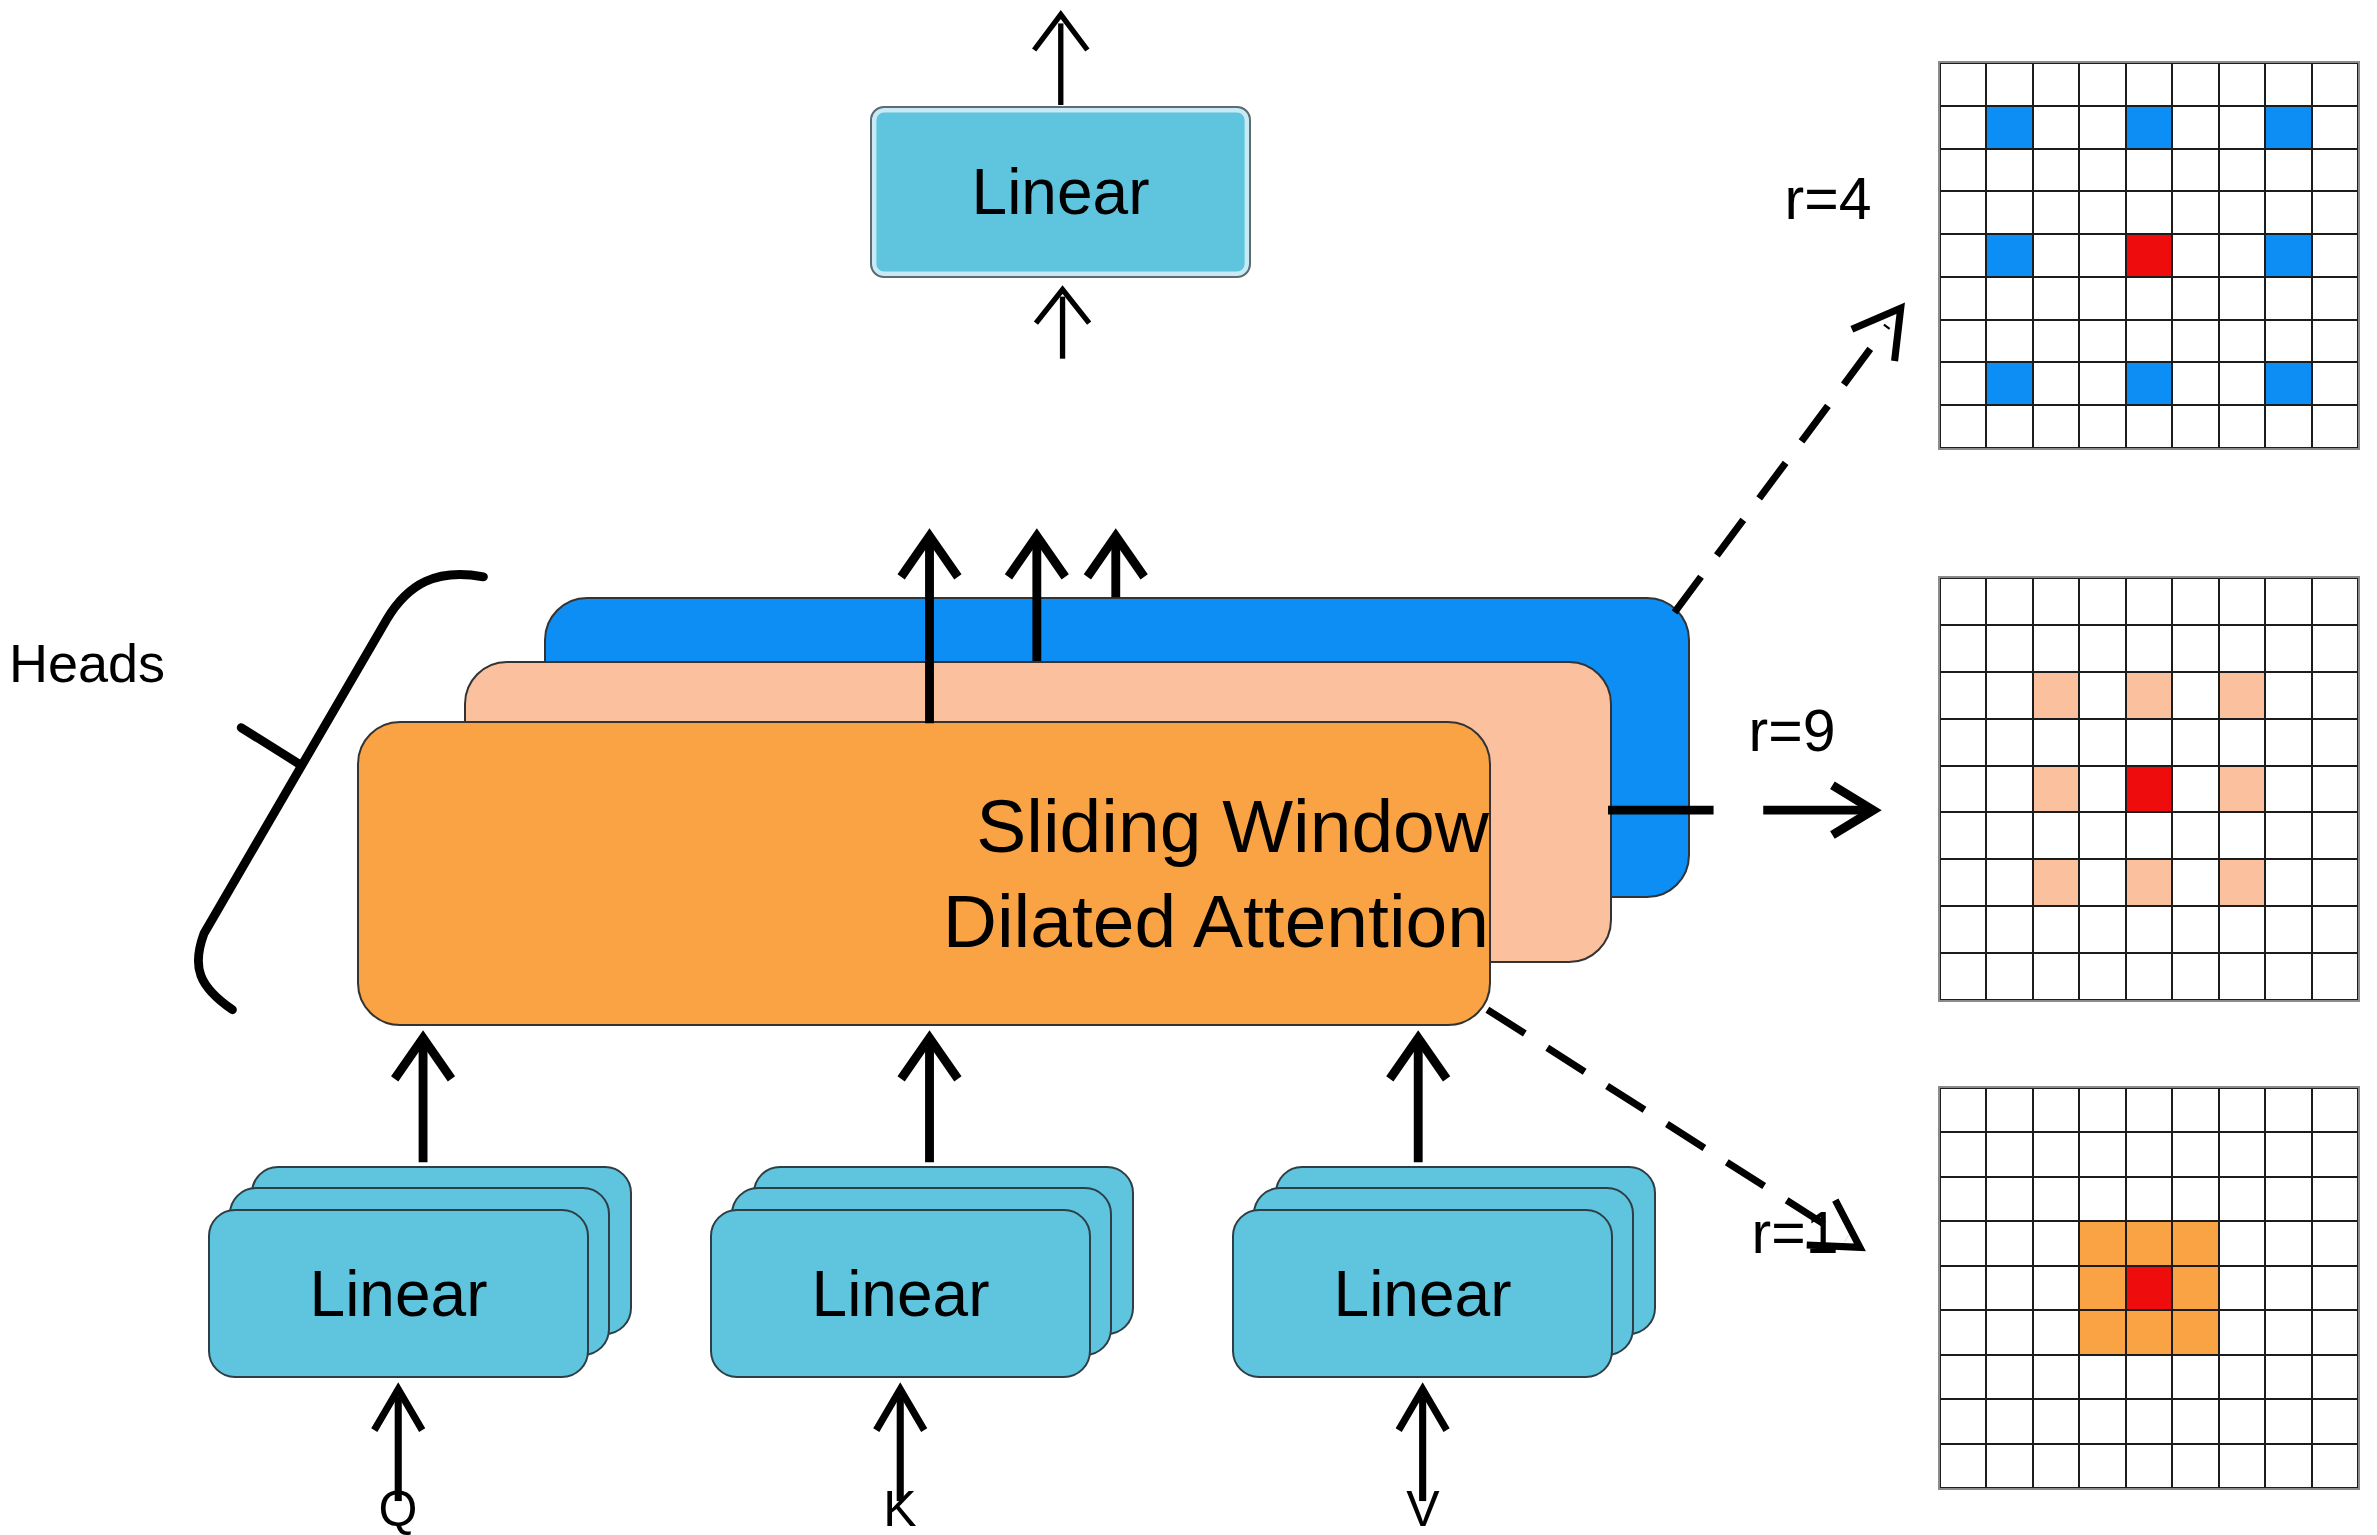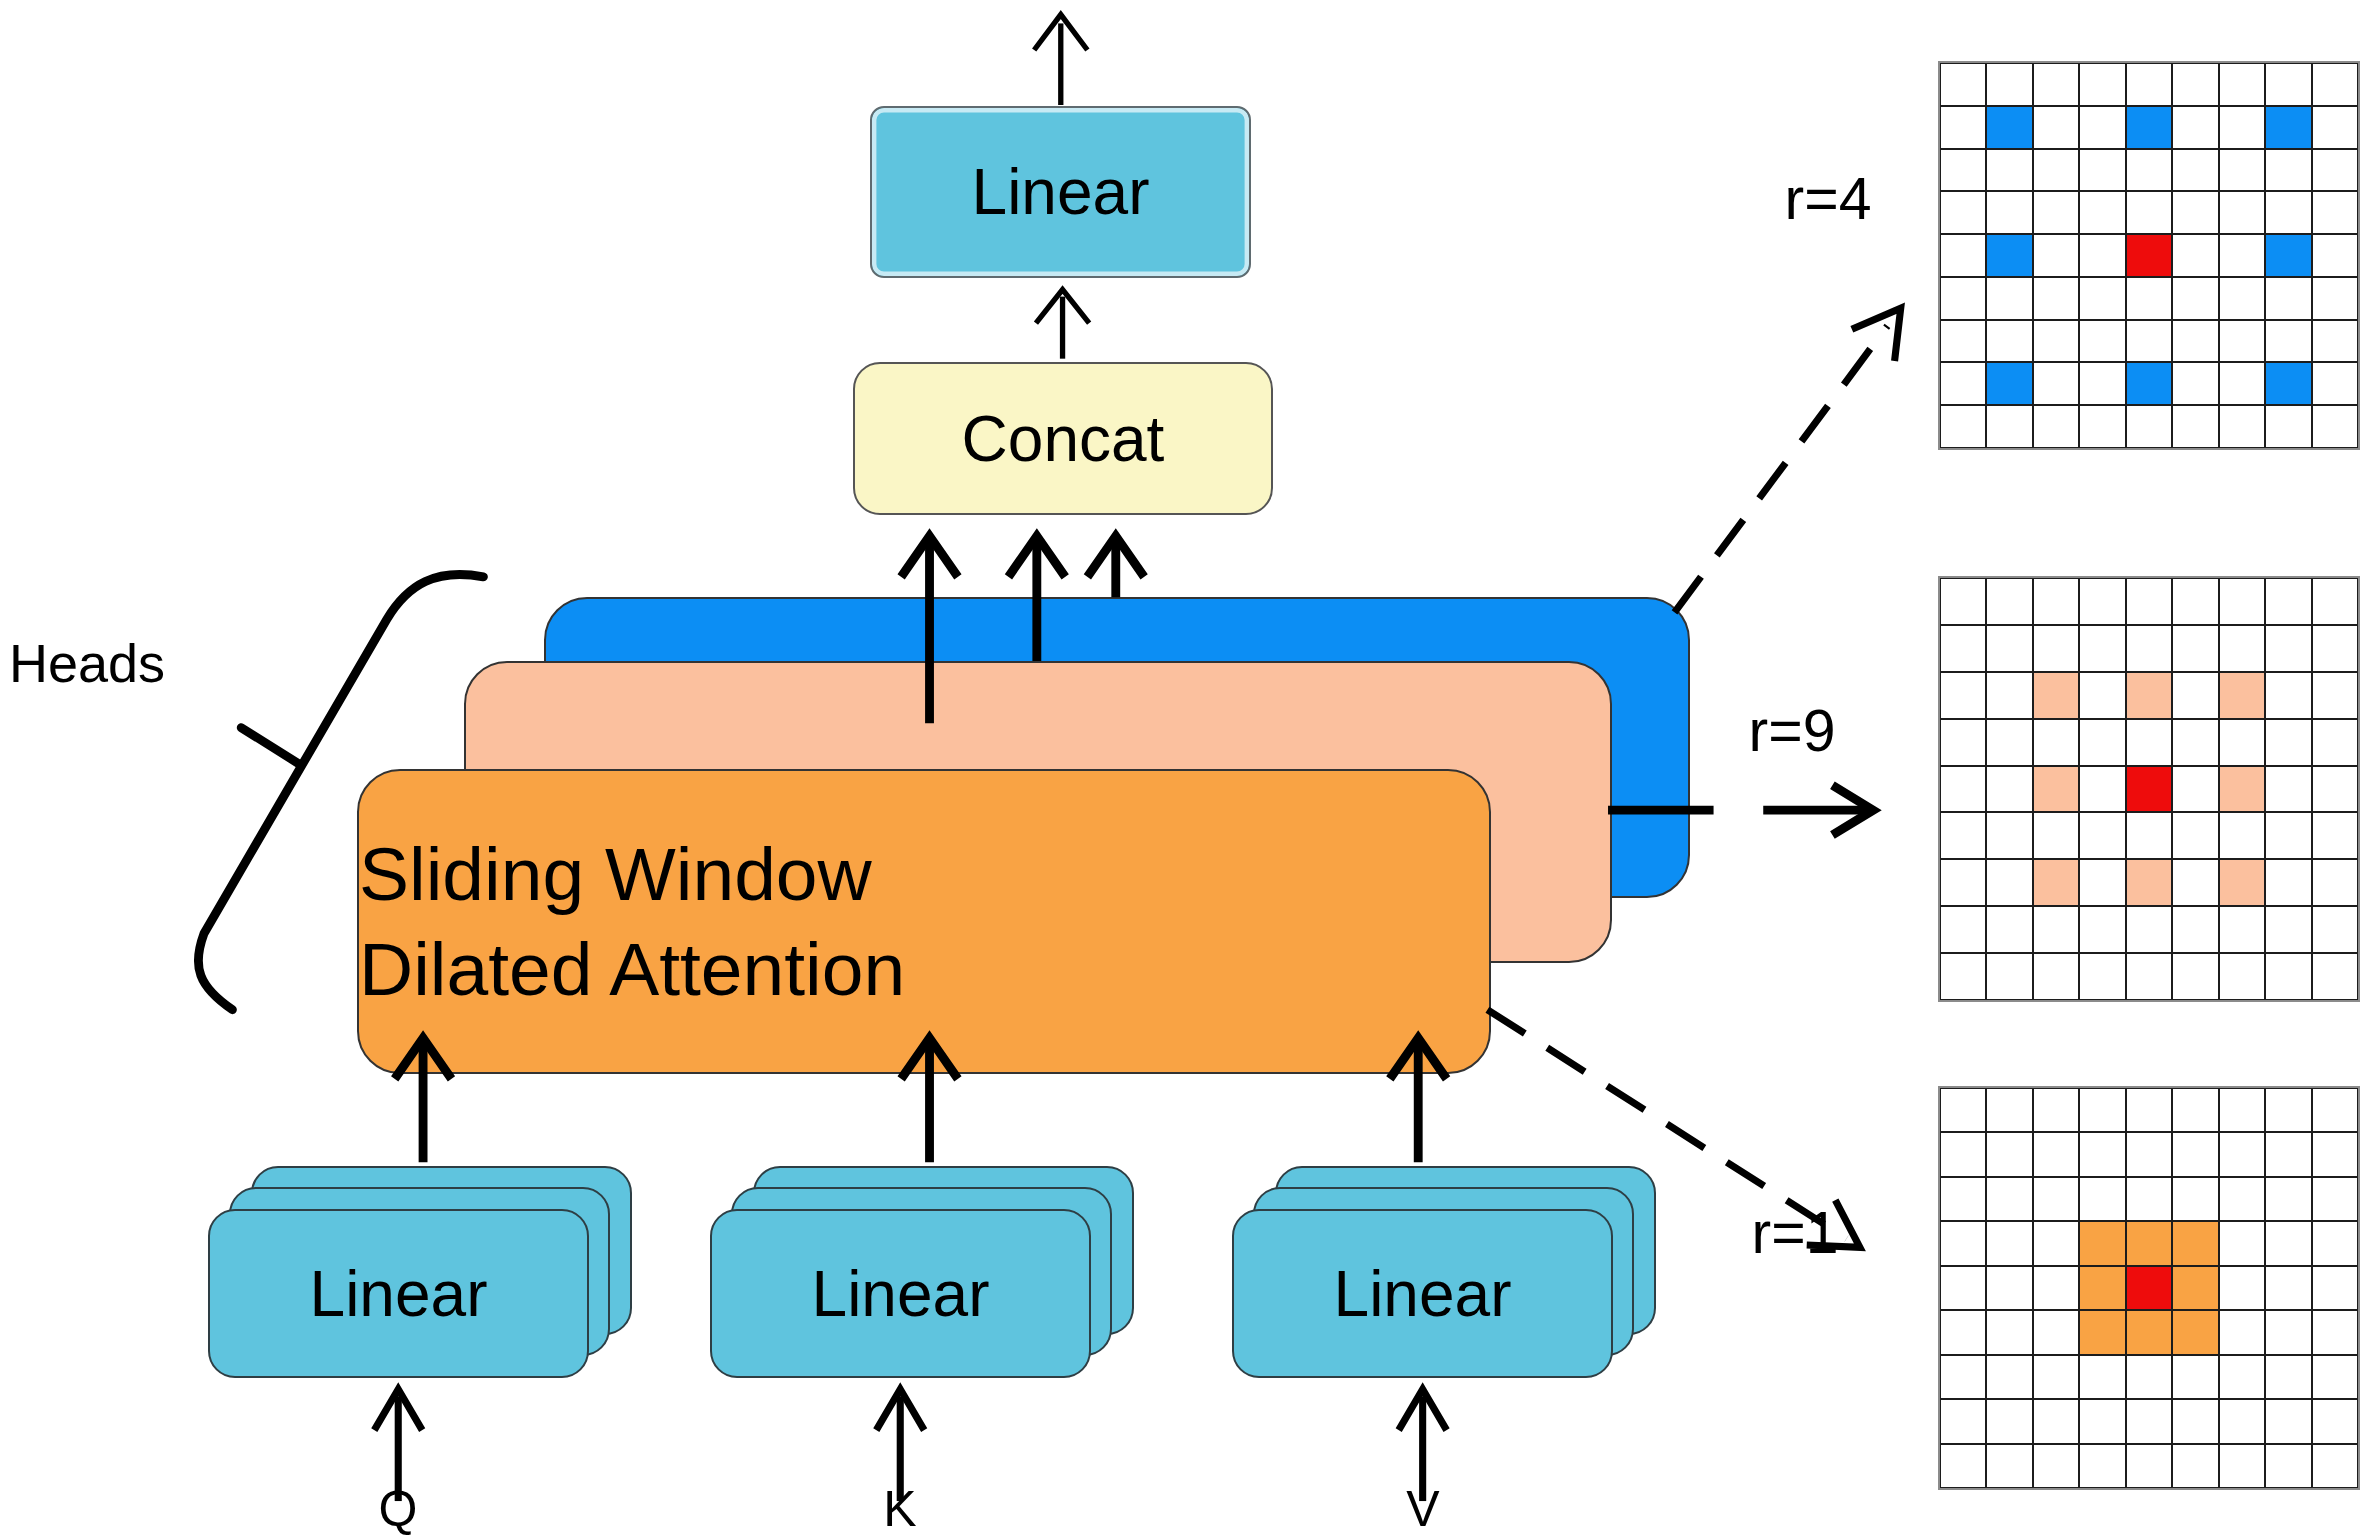--- a/index.html
+++ b/index.html
@@ -15,22 +15,22 @@
     border:2.7px solid #5f6b70;border-radius:14px;font-size:64px;
     box-shadow:inset 0 0 0 4.4px rgba(255,255,255,.65);}
   #box-concat{left:853px;top:362px;width:420px;height:153px;background:var(--c-yellow);
     border:2.7px solid #555;border-radius:27px;font-size:64px;}
 
   
   .head{position:absolute;border:2.7px solid #333;border-radius:43px;box-sizing:border-box;}
   #head-blue{left:544px;top:597px;width:1146px;height:301px;background:var(--c-blue);}
   #head-peach{left:464px;top:661px;width:1148px;height:302px;background:var(--c-peach);}
   #head-orange{left:357px;top:721px;width:1134px;height:305px;background:var(--c-orange);
-    display:flex;flex-direction:column;align-items:flex-start;justify-content:center;
-    font-size:75px;line-height:1.26;text-align:center;margin-top:48px;}
+    display:flex;flex-direction:column;align-items:flex-end;justify-content:center;
+    font-size:75px;line-height:1.26;text-align:center;}
 
   #label-heads{left:9px;top:632px;font-size:54px;}
 
   
   .stack{position:absolute;width:424px;height:211px;}
   .stack .card{position:absolute;width:381px;height:169px;background:var(--c-cyan);
     border:2.7px solid #2e3e44;border-radius:27px;box-sizing:border-box;
     display:flex;align-items:center;justify-content:center;font-size:64px;}
   .stack .card.back{left:43px;top:0;}
   .stack .card.mid{left:21px;top:21px;}
@@ -67,23 +67,20 @@
   <div class="head" id="head-blue"></div>
   <div class="head" id="head-peach"></div>
   <div class="head" id="head-orange">
     <span>Sliding Window</span>
     <span>Dilated Attention</span>
   </div>
 
   <div class="box" id="box-linear-top">
     <span>Linear</span>
   </div>
-  <div class="box" id="box-concat">
-    <span>Concat</span>
-  </div>
 
   <div class="label" id="label-heads">Heads</div>
 
   <div class="stack" id="stack-q">
     <div class="card back"></div>
     <div class="card mid"></div>
     <div class="card front">
       <span>Linear</span>
     </div>
   </div>

